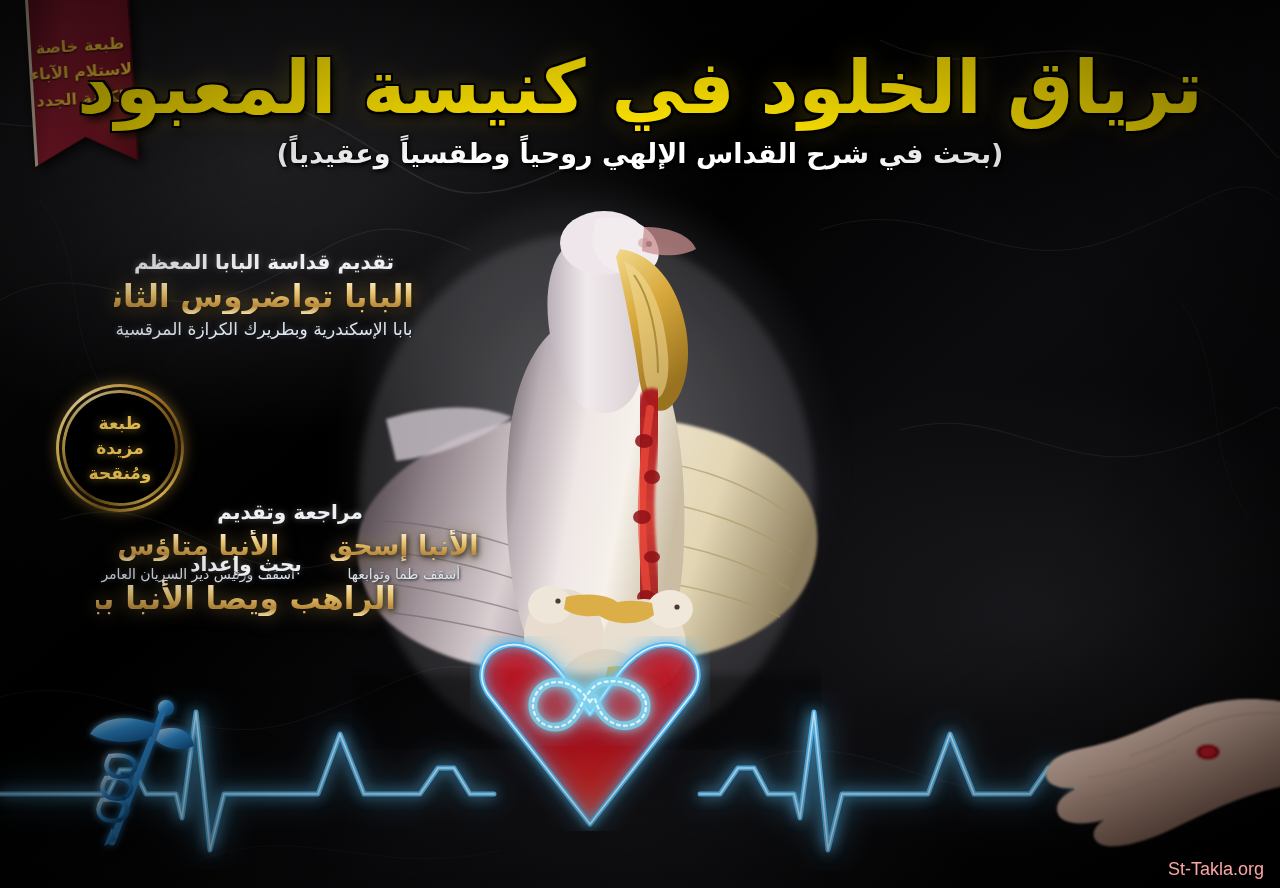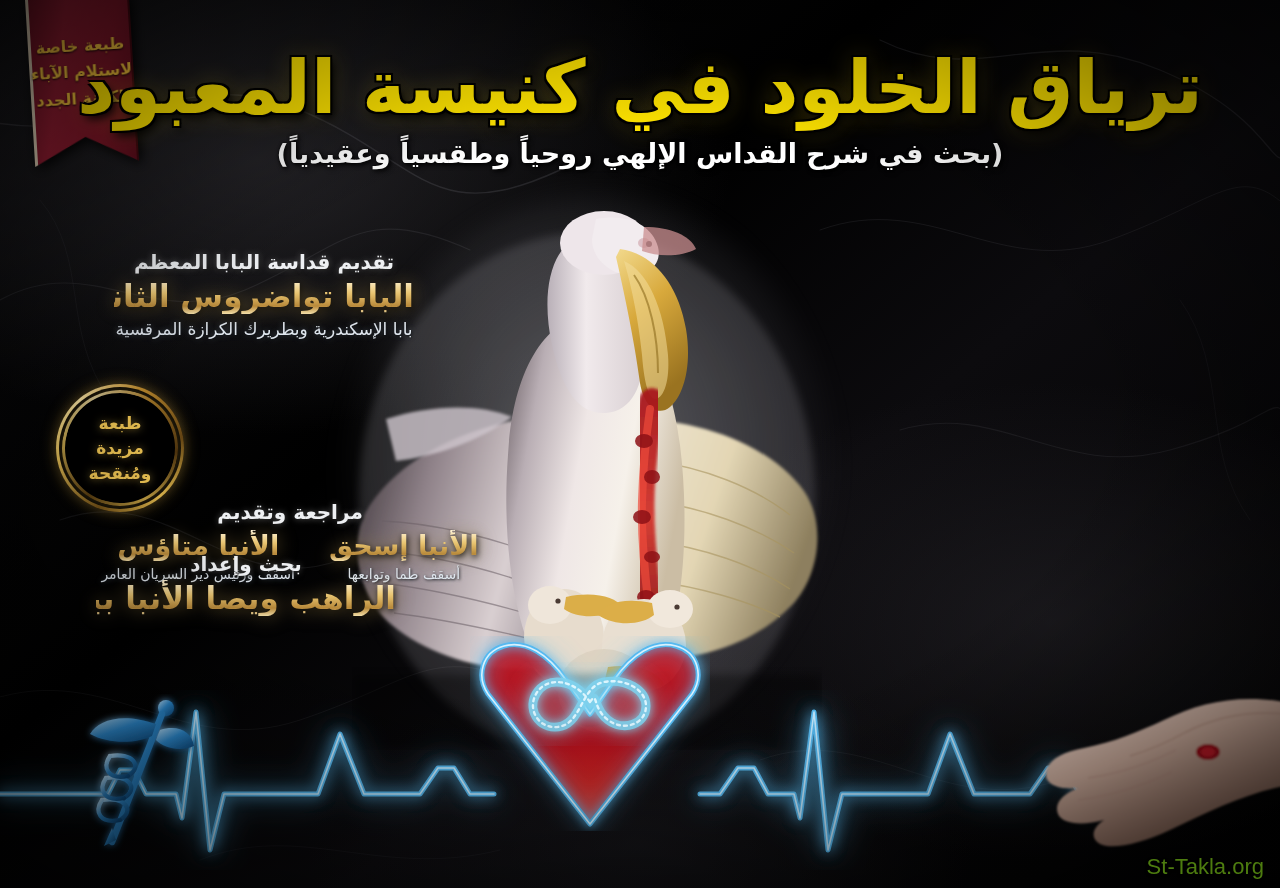--- a/index.html
+++ b/index.html
@@ -149,21 +149,21 @@
 
   
   .caduceus { position:absolute; left:82px; top:694px; width:116px; height:160px; }
 
   
   .hand { position:absolute; left:1022px; top:682px; width:262px; height:180px; }
 
   
   .watermark {
     position:absolute; right:16px; bottom:8px;
-    font-size:22px; color:#4d7c0f;
+    font-size:18px; color:#fca5a5;
     font-family:"Liberation Sans",sans-serif;
     text-shadow:0 1px 3px #000;
     direction:ltr;
   }
 </style>
 </head>
 <body>
 
 <div id="cover">
 

